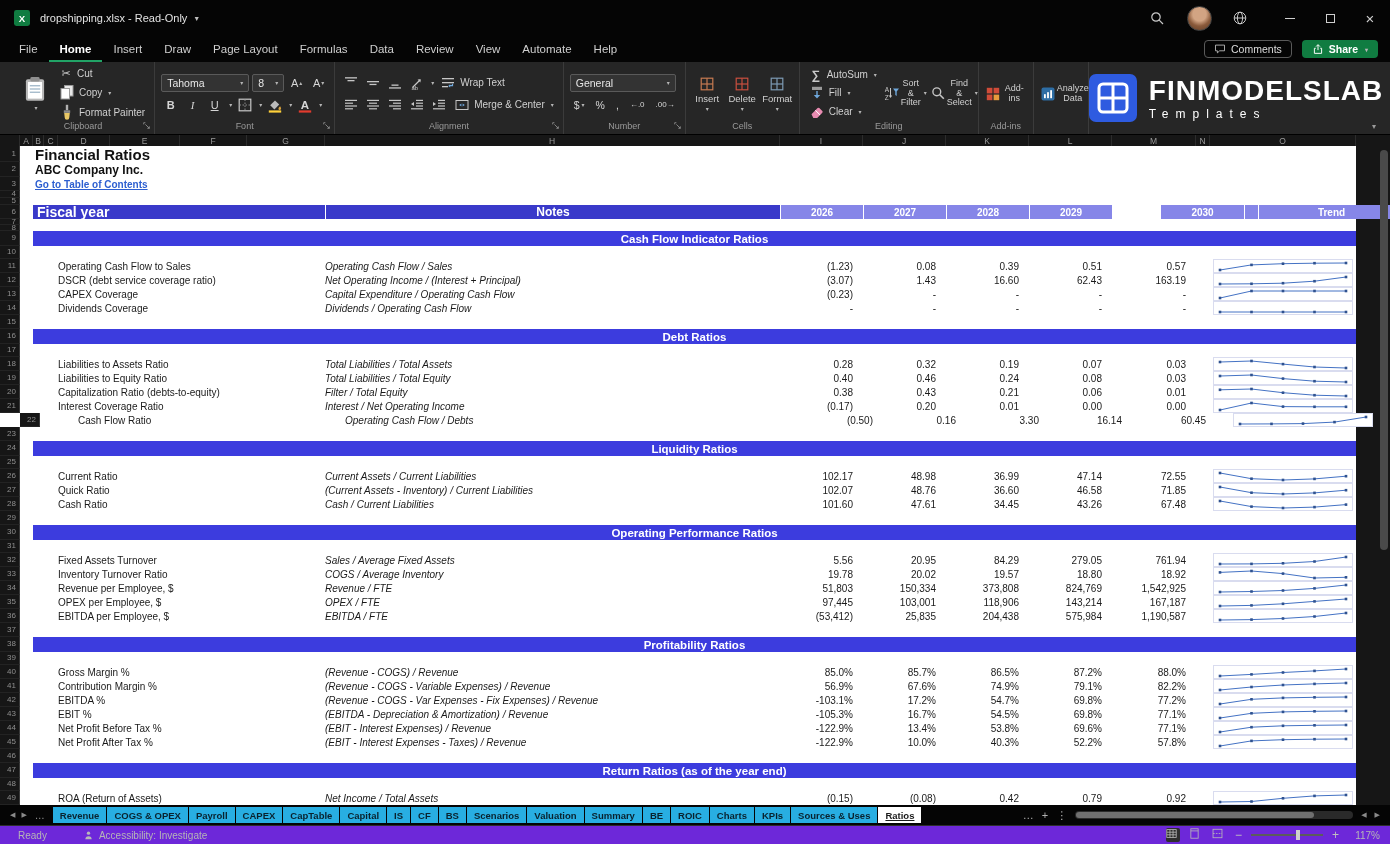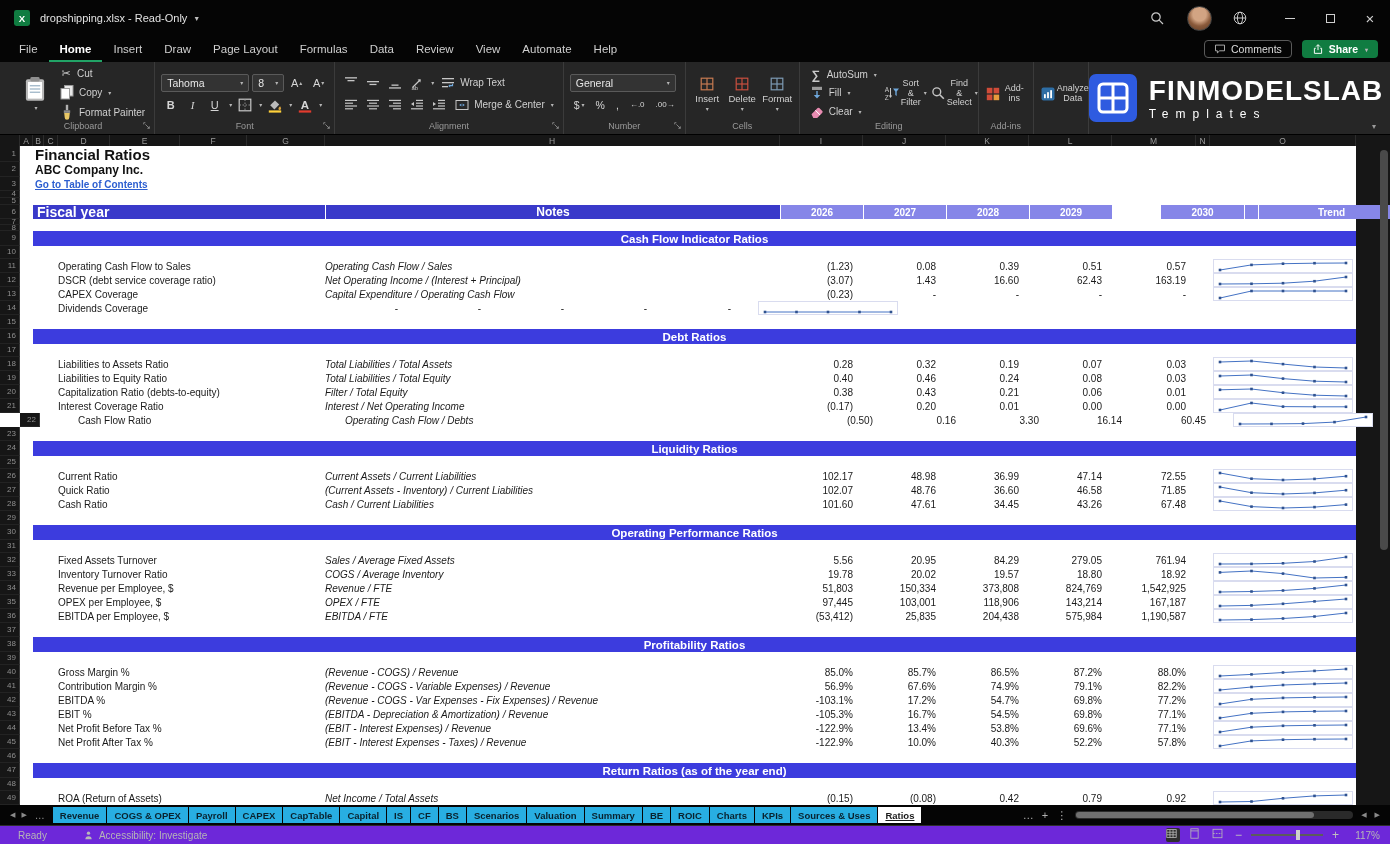--- a/index.html
+++ b/index.html
@@ -799,20 +799,21 @@
                 <rect x="98.2" y="0.7" width="2.6" height="2.6" fill="#2F528F"></rect>
                 <rect x="129.7" y="0.7" width="2.6" height="2.6" fill="#2F528F"></rect>
               </svg>
             </div>
           </div>
         </div>
         <div class="g-row" style="height: 14px;">
           <div class="gut">14</div>
           <div class="cA"></div>
           <div class="d-lbl">Dividends Coverage</div>
+          <div class="d-note">Dividends / Operating Cash Flow</div>
           <div class="d-val" style="width: 83px;">-</div>
           <div class="d-val" style="width: 83px;">-</div>
           <div class="d-val" style="width: 83px;">-</div>
           <div class="d-val" style="width: 83px;">-</div>
           <div class="d-val" style="width: 84px;">-</div>
           <div class="d-n"></div>
           <div class="d-trend">
             <div class="spark-box">
               <svg width="136" height="11" viewBox="0 0 136 11">
                 <polyline fill="none" stroke="#4472C4" stroke-width="1" points="5.0,9.0 36.5,9.0 68.0,9.0 99.5,9.0 131.0,9.0"></polyline>

